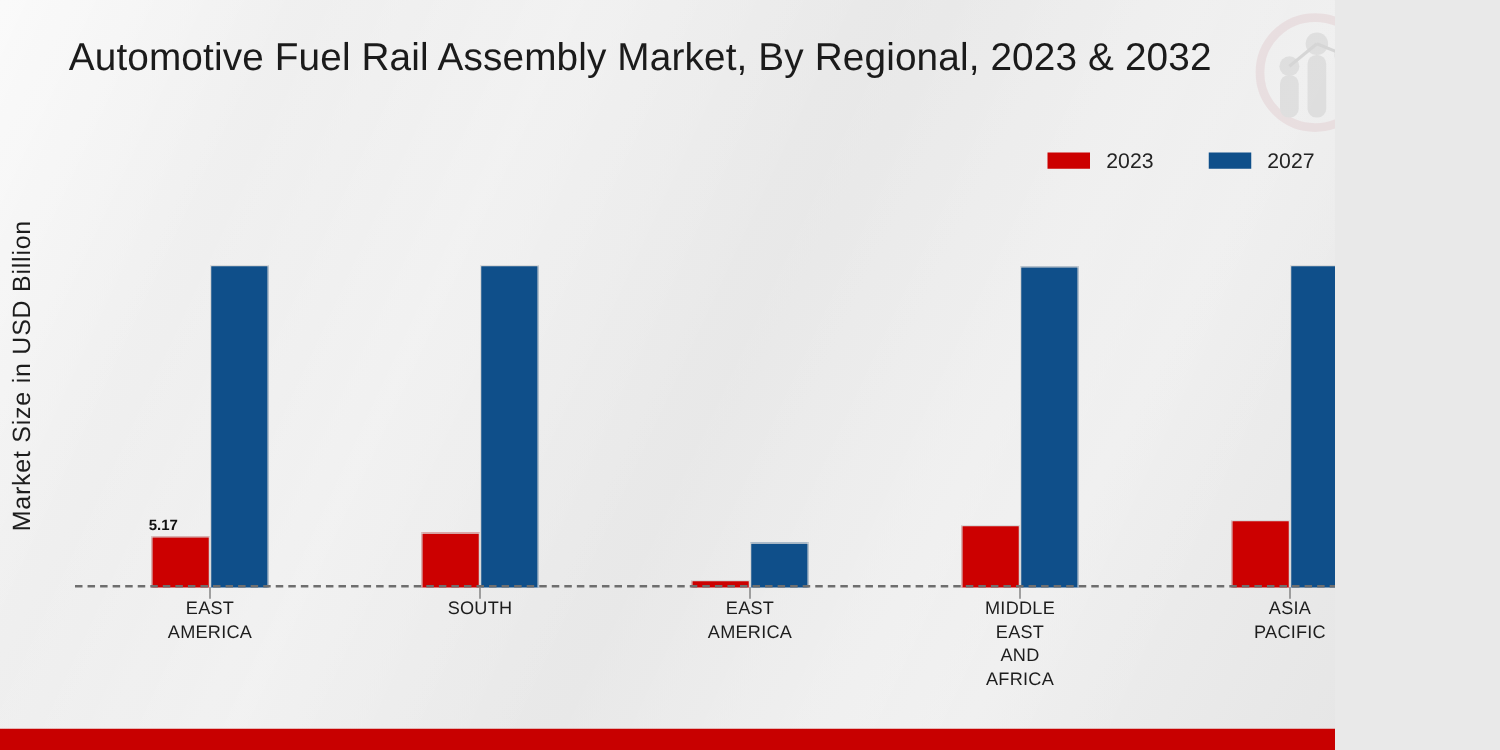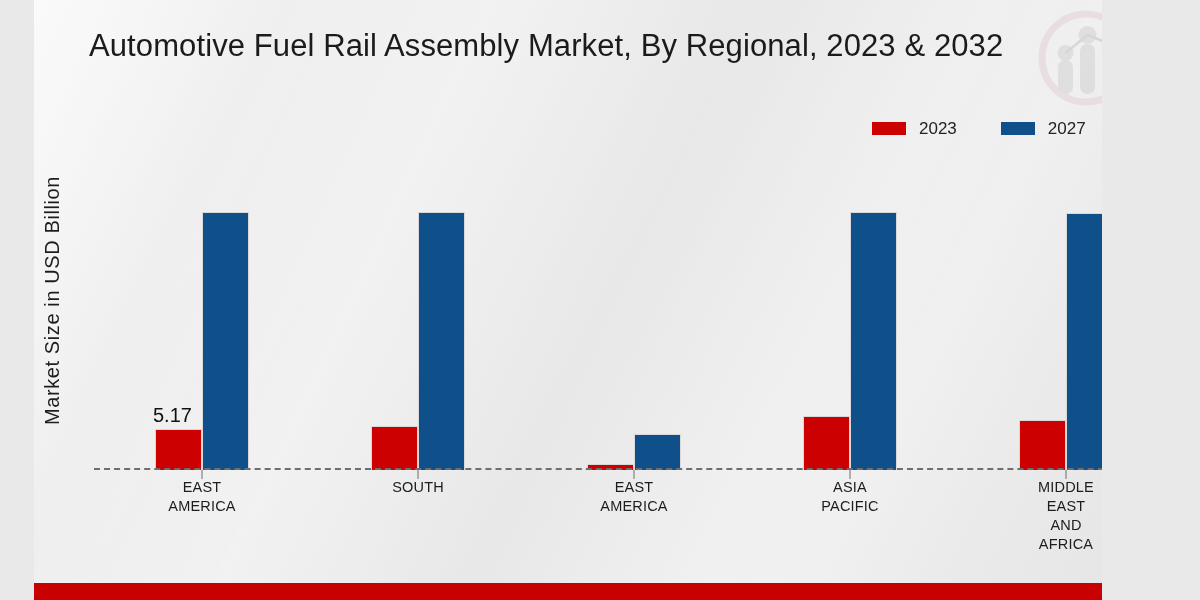--- a/index.html
+++ b/index.html
@@ -15,21 +15,20 @@
     background: #e9e9e9;
   }
 
   #chart-root {
     position: relative;
     width: 1068px;
     height: 600px;
     background:
       linear-gradient(118deg, #f4f4f4 0%, #ededed 28%, #e8e8e8 55%, #eeeeee 78%, #e6e6e6 100%);
     overflow: hidden;
-    margin-left: 34px;
   }
 
   
   .sheen {
     position: absolute;
     inset: 0;
     background: linear-gradient(115deg,
       rgba(255,255,255,0.55) 0%,
       rgba(255,255,255,0.0) 18%,
       rgba(255,255,255,0.30) 34%,
@@ -161,22 +160,22 @@
   }
   .bar.series-2032 {
     background: #0f4f8a;
     border: 1px solid #d9d9d9;
     border-bottom: none;
   }
 
   .bar-value {
     position: absolute;
     bottom: 0;
-    font-size: 20px;
-    font-weight: normal;
+    font-size: 12px;
+    font-weight: bold;
     color: #111111;
     white-space: nowrap;
     font-family: "Liberation Sans", sans-serif;
   }
 
   .tick {
     position: absolute;
     left: 50%;
     bottom: -9px;
     width: 1px;
@@ -272,36 +271,36 @@
           <div class="bars">
             <div class="bar series-2023" title="2023: 0.74" style="height: 5.84211px; background: rgb(204, 0, 0);"></div>
             <div class="bar series-2032" title="2032: 4.6" style="height: 36.3158px; background: rgb(15, 79, 138);"></div>
           </div>
           <div class="tick"></div>
           <div class="cat-label">EAST
 AMERICA</div>
         </div>
         <div class="bar-group">
           <div class="bars">
-            <div class="bar series-2023" title="2023: 6.83" style="height: 53.9211px; background: rgb(204, 0, 0);"></div>
-            <div class="bar series-2032" title="2032: 32.7" style="height: 258.158px; background: rgb(15, 79, 138);"></div>
-          </div>
-          <div class="tick"></div>
-          <div class="cat-label">ASIA
-PACIFIC</div>
-        </div>
-        <div class="bar-group">
-          <div class="bars">
             <div class="bar series-2023" title="2023: 6.28" style="height: 49.5789px; background: rgb(204, 0, 0);"></div>
             <div class="bar series-2032" title="2032: 32.5" style="height: 256.579px; background: rgb(15, 79, 138);"></div>
           </div>
           <div class="tick"></div>
           <div class="cat-label">MIDDLE
 EAST
 AND
 AFRICA</div>
         </div>
+        <div class="bar-group">
+          <div class="bars">
+            <div class="bar series-2023" title="2023: 6.83" style="height: 53.9211px; background: rgb(204, 0, 0);"></div>
+            <div class="bar series-2032" title="2032: 32.7" style="height: 258.158px; background: rgb(15, 79, 138);"></div>
+          </div>
+          <div class="tick"></div>
+          <div class="cat-label">ASIA
+PACIFIC</div>
+        </div>
       </div>
     <div class="baseline"></div>
   </div>
 
   <div class="footer-bar"></div>
 </div>
 
 </body></html>

